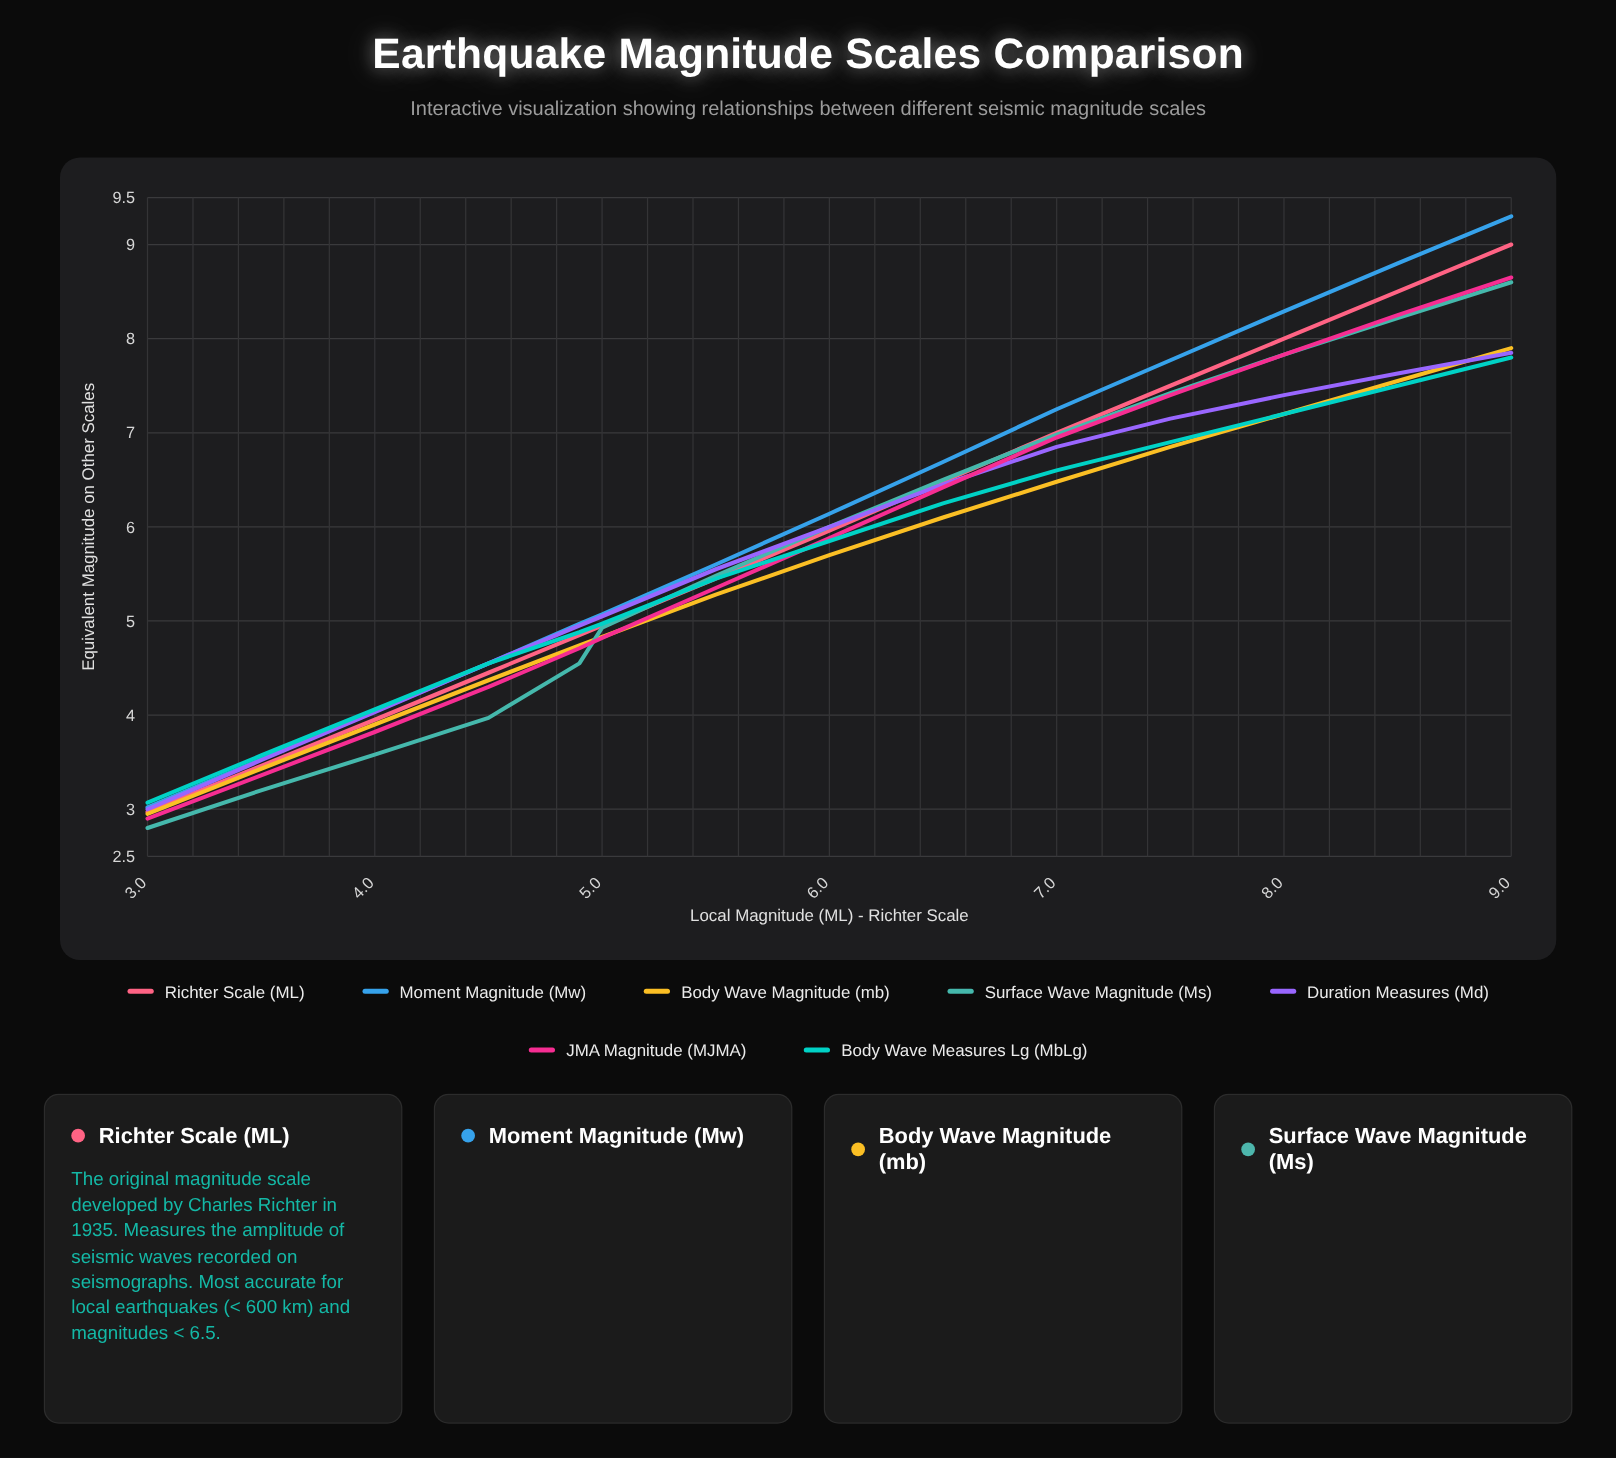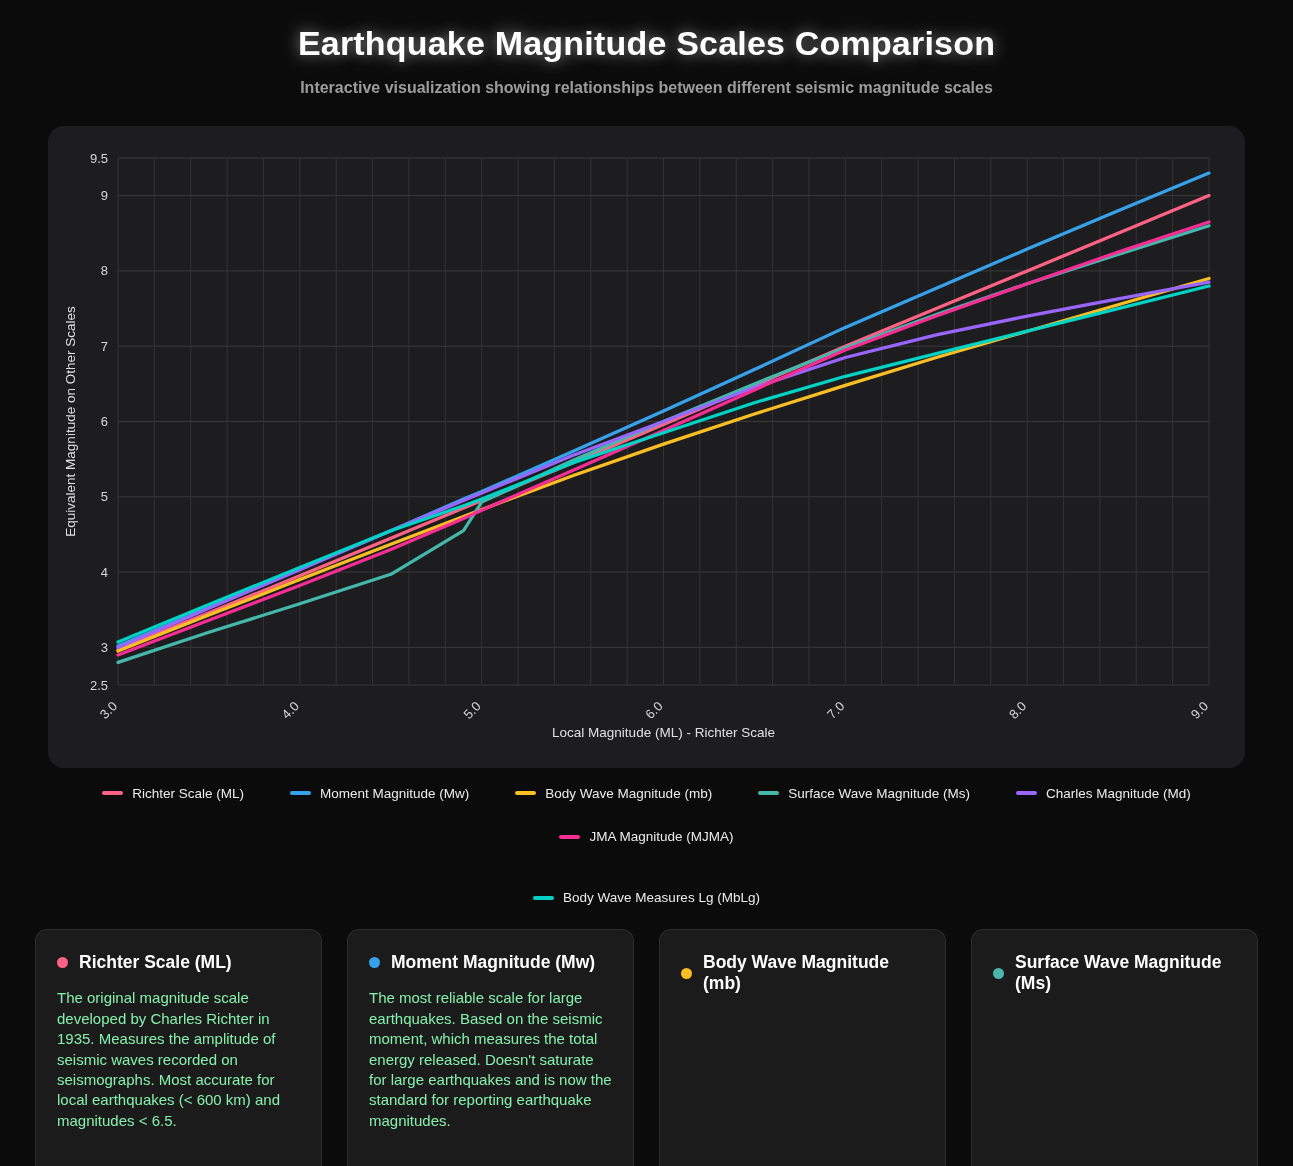--- a/index.html
+++ b/index.html
@@ -3,44 +3,44 @@
 <meta charset="utf-8">
 <style>
   html,body{margin:0;padding:0;background:#0b0b0b;font-family:"Liberation Sans",sans-serif;}
   body{width:1293px;height:1166px;overflow:hidden;-webkit-font-smoothing:antialiased;}
   .page{width:1293px;height:994px;box-sizing:border-box;padding-top:24px;}
 
   .page-title{
     margin:0;text-align:center;color:#ffffff;font-size:34px;font-weight:800;letter-spacing:.2px;
     text-shadow:0 0 14px rgba(255,255,255,.45),0 0 34px rgba(255,255,255,.22);
   }
-  .page-subtitle{margin:16px 0 0;text-align:center;color:#9c9c9c;font-size:16px;font-weight:700;}
+  .page-subtitle{margin:16px 0 0;text-align:center;color:#9c9c9c;font-size:16px;font-weight:400;}
 
   .chart-panel{
     position:relative;width:1197px;height:642px;margin:29px auto 0;
     background:#1d1d1f;border-radius:16px;
   }
   .chart-panel svg{position:absolute;inset:0;display:block;}
 
   .chart-legend{margin-top:14px;}
   .legend-row{display:flex;justify-content:center;align-items:center;gap:46px;min-height:22px;}
-  .legend-row + .legend-row{margin-top:25px;flex-direction:column;}
+  .legend-row + .legend-row{margin-top:25px;}
   .legend-item{display:flex;align-items:center;gap:9px;cursor:pointer;}
   .legend-swatch{display:inline-block;width:21px;height:4px;border-radius:2px;}
   .legend-label{color:#ebebeb;font-size:13.5px;}
 
   .cards-row{display:flex;gap:25px;margin:24px 35px 0;}
   .scale-card{
     flex:1 1 0;box-sizing:border-box;background:#1b1b1b;border:1px solid rgba(255,255,255,.08);
     border-radius:12px;padding:22px 21px;min-height:264px;
   }
   .card-title-row{display:flex;align-items:center;gap:11px;}
   .card-dot{width:11px;height:11px;border-radius:50%;flex:0 0 auto;}
   .card-title{color:#ffffff;font-size:17.5px;font-weight:700;line-height:1.22;margin:0;}
-  .card-body{color:#86efac;font-size:15px;line-height:1.36;margin:15px 0 0;}
+  .card-body{color:#14b8a6;font-size:15px;line-height:1.36;margin:15px 0 0;}
 
   text{font-family:"Liberation Sans",sans-serif;}
 </style>
 </head>
 <body>
 
 <div class="page">
 
   <h1 class="page-title">Earthquake Magnitude Scales Comparison</h1>
   <div class="page-subtitle">Interactive visualization showing relationships between different seismic magnitude scales</div>
@@ -128,21 +128,21 @@
         <div class="legend-item">
           <span class="legend-swatch" style="background: rgb(251, 191, 36);"></span>
           <span class="legend-label">Body Wave Magnitude (mb)</span>
         </div>
         <div class="legend-item">
           <span class="legend-swatch" style="background: rgb(69, 184, 172);"></span>
           <span class="legend-label">Surface Wave Magnitude (Ms)</span>
         </div>
         <div class="legend-item">
           <span class="legend-swatch" style="background: rgb(153, 102, 255);"></span>
-          <span class="legend-label">Charles Magnitude (Md)</span>
+          <span class="legend-label">Duration Measures (Md)</span>
         </div>
       </div>
       <div class="legend-row">
         <div class="legend-item">
           <span class="legend-swatch" style="background: rgb(246, 45, 146);"></span>
           <span class="legend-label">JMA Magnitude (MJMA)</span>
         </div>
         <div class="legend-item">
           <span class="legend-swatch" style="background: rgb(0, 210, 198);"></span>
           <span class="legend-label">Body Wave Measures Lg (MbLg)</span>
@@ -156,21 +156,20 @@
           <span class="card-dot" style="background: rgb(255, 99, 132);"></span>
           <h3 class="card-title">Richter Scale (ML)</h3>
         </div>
         <p class="card-body">The original magnitude scale developed by Charles Richter in 1935. Measures the amplitude of seismic waves recorded on seismographs. Most accurate for local earthquakes (&lt; 600 km) and magnitudes &lt; 6.5.</p>
       </div>
       <div class="scale-card">
         <div class="card-title-row">
           <span class="card-dot" style="background: rgb(54, 162, 235);"></span>
           <h3 class="card-title">Moment Magnitude (Mw)</h3>
         </div>
-        <p class="card-body">The most reliable scale for large earthquakes. Based on the seismic moment, which measures the total energy released. Doesn't saturate for large earthquakes and is now the standard for reporting earthquake magnitudes.</p>
       </div>
       <div class="scale-card">
         <div class="card-title-row">
           <span class="card-dot" style="background: rgb(251, 191, 36);"></span>
           <h3 class="card-title">Body Wave Magnitude (mb)</h3>
         </div>
       </div>
       <div class="scale-card">
         <div class="card-title-row">
           <span class="card-dot" style="background: rgb(77, 182, 172);"></span>

